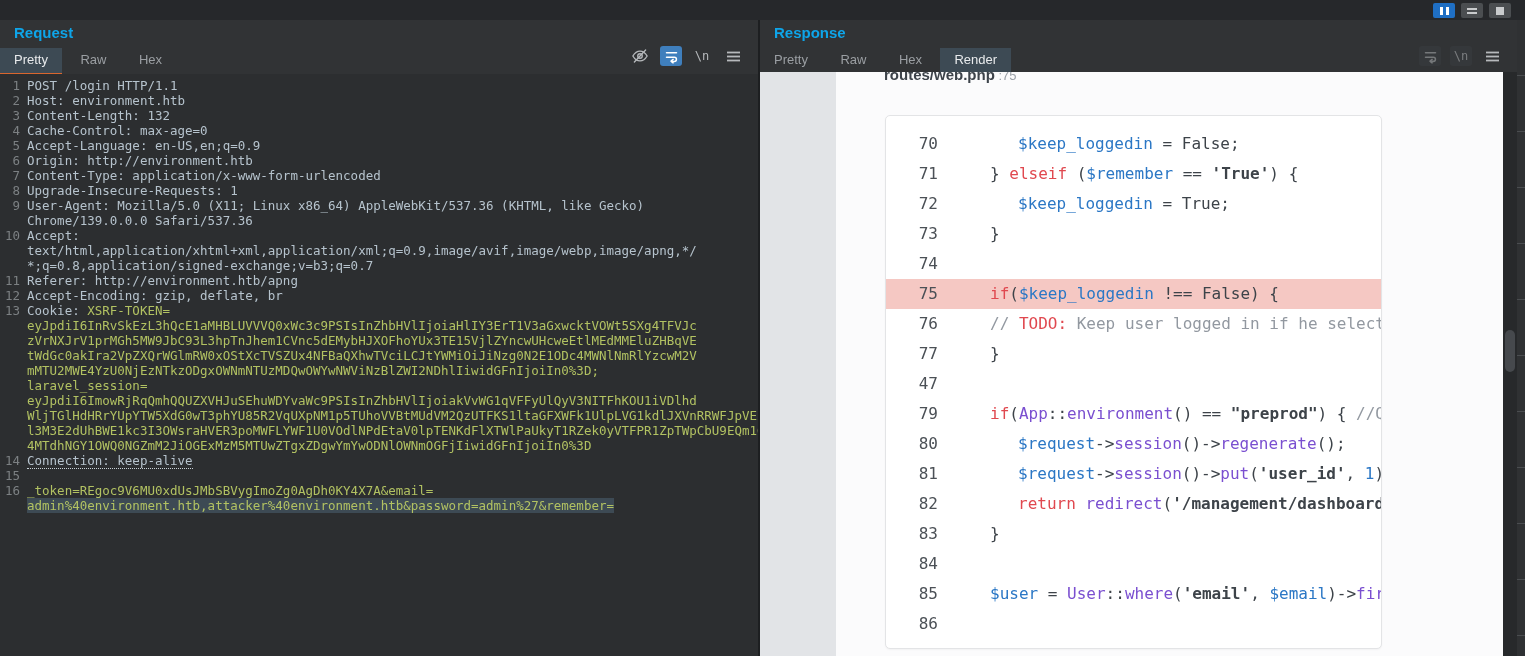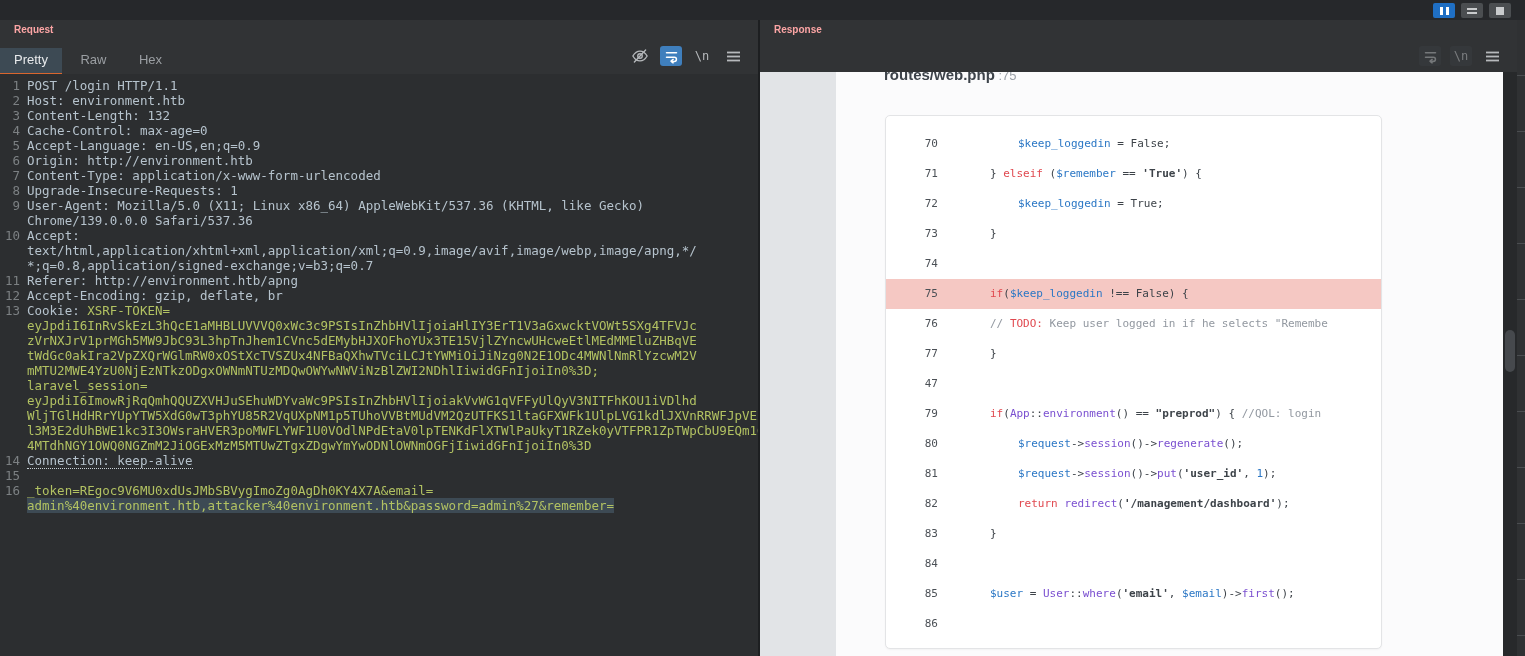--- a/index.html
+++ b/index.html
@@ -16,21 +16,21 @@
   .pause-glyph i { display:block; width:3px; height:8px; background:#fff; }
   .hbars-glyph i { display:block; width:10px; height:2px; background:#c9cbcd; margin:2px 0; }
   .square-glyph { width:8px; height:8px; background:#c9cbcd; }
 
   
   .panel { position:absolute; top:20px; height:636px; }
   .request-panel { left:0; width:758px; background:#313335; }
   .response-panel { left:760px; width:765px; background:#313335; }
   .divider { position:absolute; left:758px; top:20px; width:2px; height:636px; background:#1d1f21; }
 
-  .panel-title { position:absolute; left:14px; top:4px; font-size:10px; font-weight:700; color:#fca5a5; }
+  .panel-title { position:absolute; left:14px; top:4px; font-size:15px; font-weight:700; color:#0ea5e9; }
   .tabbar { position:absolute; left:0; top:28px; width:100%; height:24px; }
   .tab { display:inline-block; padding:4px 14px 6px 14px; font-size:13px; color:#9b9fa3; cursor:pointer; }
   .tab.sel { color:#e8eaec; border-bottom:2px solid #d9662e; }
 
   .toolbar { position:absolute; top:26px; display:flex; align-items:center; gap:9px; }
   .request-panel .toolbar { right:14px; }
   .response-panel .toolbar { right:22px; }
   .ticon { width:22px; height:20px; display:flex; align-items:center; justify-content:center;
            border-radius:3px; cursor:pointer; }
   .ticon.active { background:#3f7fbd; }
@@ -51,21 +51,21 @@
 
   
   .render { position:absolute; left:0; top:52px; width:743px; height:584px; background:#e2e4e7; overflow:hidden; }
   .render-white { position:absolute; left:76px; top:0; width:792px; height:584px; background:#fbfbfc; }
   .file-head { position:absolute; left:48px; top:-6px; font-size:15px; font-weight:700; color:#3d434a;
                white-space:nowrap; }
   .file-head .ref { font-weight:400; color:#9ba1a8; font-size:13px; }
   .code-card { position:absolute; left:49px; top:43px; width:497px; height:534px; background:#fff;
                border:1px solid #e3e4e6; border-radius:5px; overflow:hidden;
                box-shadow:0 1px 2px rgba(0,0,0,.04); padding-top:13px;
-               font-family:"DejaVu Sans Mono", monospace; font-size:11px; }
+               font-family:"DejaVu Sans Mono", monospace; font-size:16px; }
   .code-row { display:flex; height:30px; line-height:30px; white-space:pre; }
   .code-row.hl { background:#f5c8c3; }
   .code-row .cn { flex:none; width:52px; text-align:right; color:#4b5056; }
   .code-row .code { margin-left:52px; overflow:hidden; }
   .tk-pl { color:#3d4349; }
   .tk-var { color:#2b77c5; }
   .tk-kw { color:#e0484f; }
   .tk-fn { color:#7a4fd0; }
   .tk-str { color:#3d4349; font-weight:700; }
   .tk-com { color:#9298a0; }
@@ -166,20 +166,26 @@
       <div class="req-row"><span class="ln">15</span><span class="lt"></span></div>
       <div class="req-row"><span class="ln">16</span><span class="lt"><span class="g">_token=REgoc9V6MU0xdUsJMbSBVygImoZg0AgDh0KY4X7A&amp;email=</span></span></div>
       <div class="req-row"><span class="ln"></span><span class="lt"><span class="g sel">admin%40environment.htb,attacker%40environment.htb&amp;password=admin%27&amp;remember=</span></span></div>
     </div>
 </section>
 
 <div class="divider"></div>
 
 <section class="panel response-panel">
   <div class="panel-title">Response</div>
+  <div class="tabbar">
+    <span class="tab">Pretty</span>
+    <span class="tab">Raw</span>
+    <span class="tab">Hex</span>
+    <span class="tab sel">Render</span>
+  </div>
   <div class="toolbar">
     <span class="ticon dimbg">
       <svg width="15" height="15" viewBox="0 0 24 24" fill="none" stroke="#aeb1b4" stroke-width="2.4" stroke-linecap="round" stroke-linejoin="round">
         <line x1="4" y1="6" x2="20" y2="6"></line>
         <path d="M4 13h12.5a3.4 3.4 0 0 1 0 6.8H12"></path>
         <polyline points="14.6 16.6 11.3 19.4 14.6 22.2"></polyline>
       </svg>
     </span>
     <span class="ticon dimbg">
       <span class="nl-glyph">\n</span>

